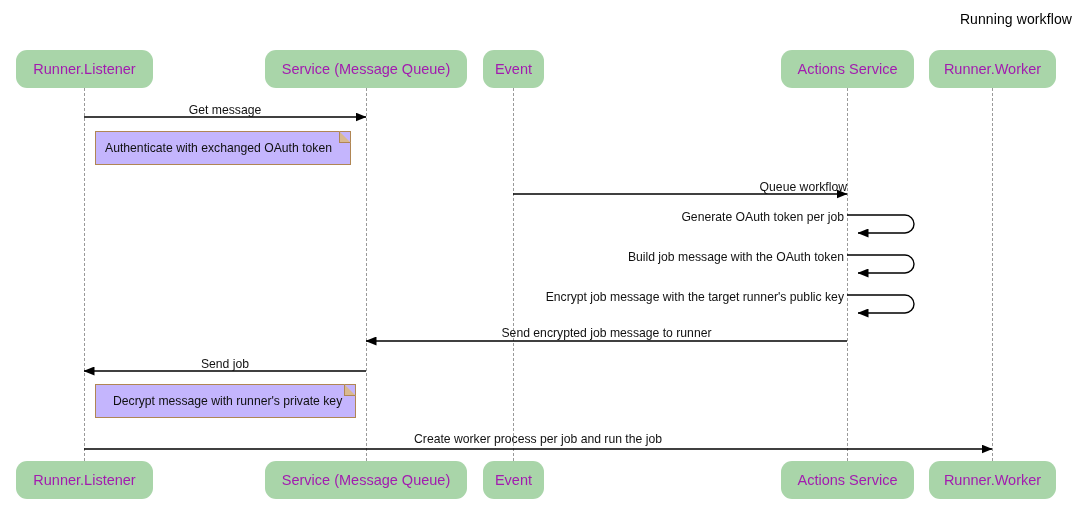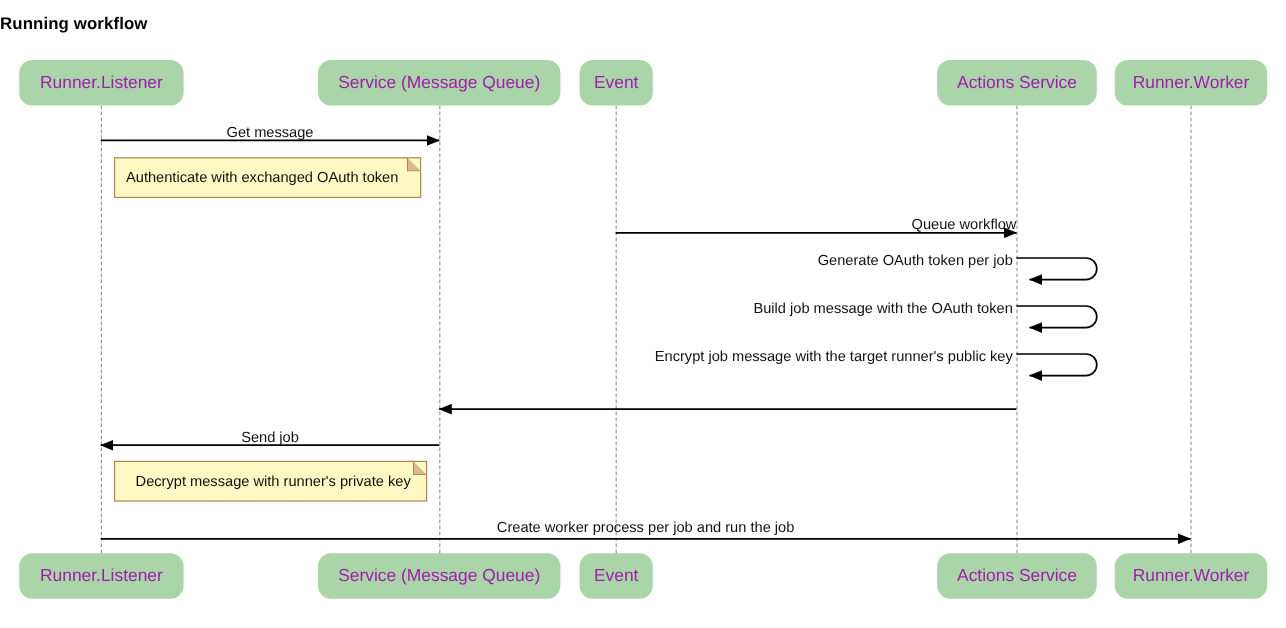--- a/index.html
+++ b/index.html
@@ -20,23 +20,23 @@
     left: 0;
     top: 0;
     width: 1072px;
     height: 523px;
   }
   #diagram-title {
     position: absolute;
     left: 0;
     top: 11px;
     width: 1072px;
-    text-align: left;
+    text-align: right;
     font-size: 14px;
-    font-weight: bold;
+    font-weight: normal;
     letter-spacing: 0.1px;
   }
   .actor-box {
     position: absolute;
     box-sizing: border-box;
     background: #a9d5a9;
     border-radius: 11px;
     display: flex;
     align-items: center;
     justify-content: center;
@@ -53,21 +53,21 @@
   .msg-label {
     position: absolute;
     font-size: 12.2px;
     color: #111111;
     white-space: nowrap;
     line-height: 14px;
   }
   .note {
     position: absolute;
     box-sizing: border-box;
-    background: #fef9c3;
+    background: #c4b5fd;
     border: 1px solid #b08654;
     font-size: 12.2px;
     color: #101010;
     white-space: nowrap;
     height: 34px;
     display: flex;
     align-items: center;
     padding-left: 9px;
   }
   .note-fold {
@@ -165,20 +165,21 @@
   <div class="msg-label" style="left:0px; top:103px; width:450px; text-align:center;">Get message</div>
 
   <div class="msg-label" style="left:513px; top:180px; width:334px; text-align:right;">Queue workflow</div>
 
   <div class="msg-label" style="left:520px; top:210px; width:324px; text-align:right;">Generate OAuth token per job</div>
 
   <div class="msg-label" style="left:520px; top:250px; width:324px; text-align:right;">Build job message with the OAuth token</div>
 
   <div class="msg-label" style="left:480px; top:290px; width:364px; text-align:right;">Encrypt job message with the target runner's public key</div>
 
+  <div class="msg-label" style="left:366px; top:326px; width:481px; text-align:center;">Send encrypted job message to runner</div>
 
   <div class="msg-label" style="left:84px; top:357px; width:282px; text-align:center;">Send job</div>
 
   <div class="msg-label" style="left:84px; top:432px; width:908px; text-align:center;">Create worker process per job and run the job</div>
 
   <div class="note" style="left:95px; top:131px; width:256px;">
     <span>Authenticate with exchanged OAuth token</span>
     <span class="note-fold"></span>
   </div>
 

